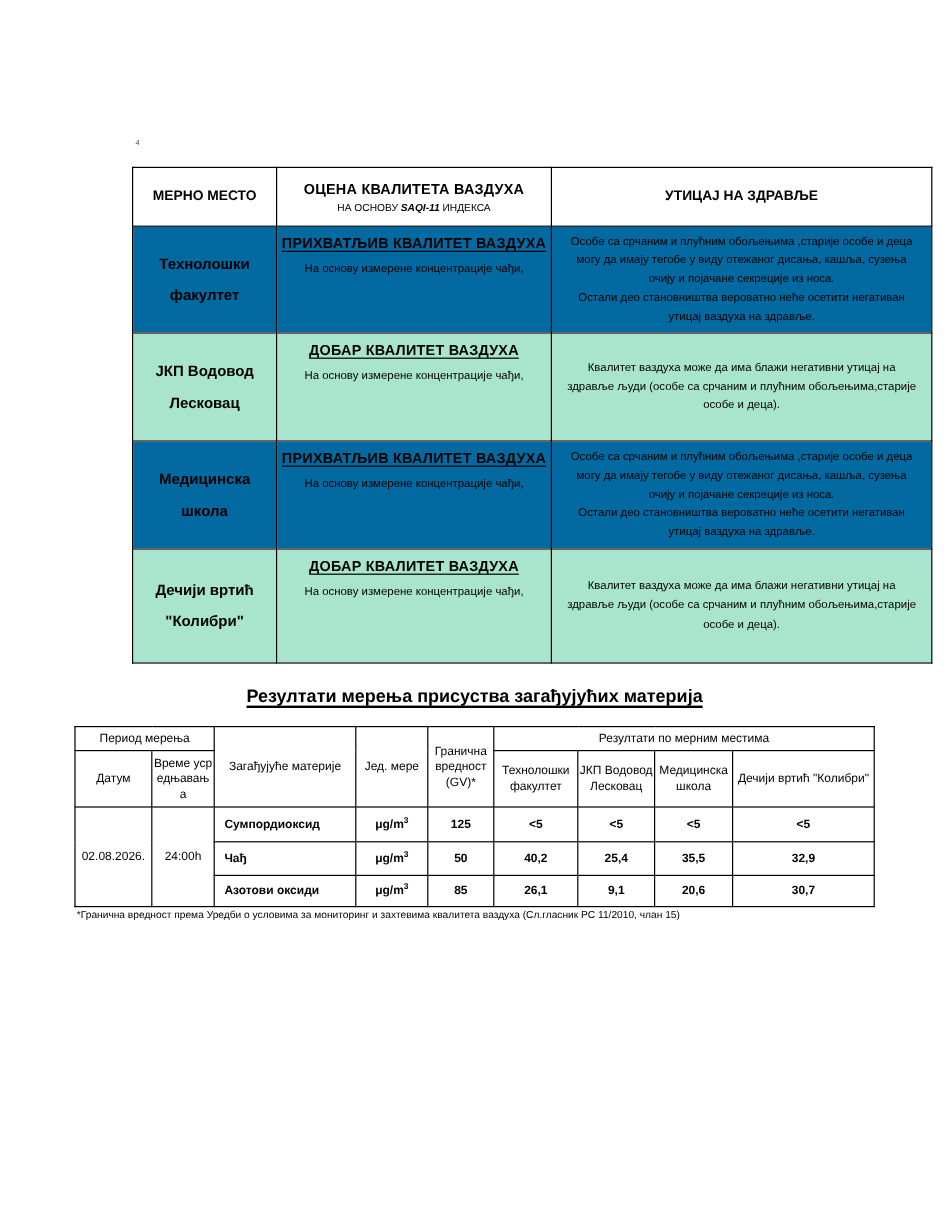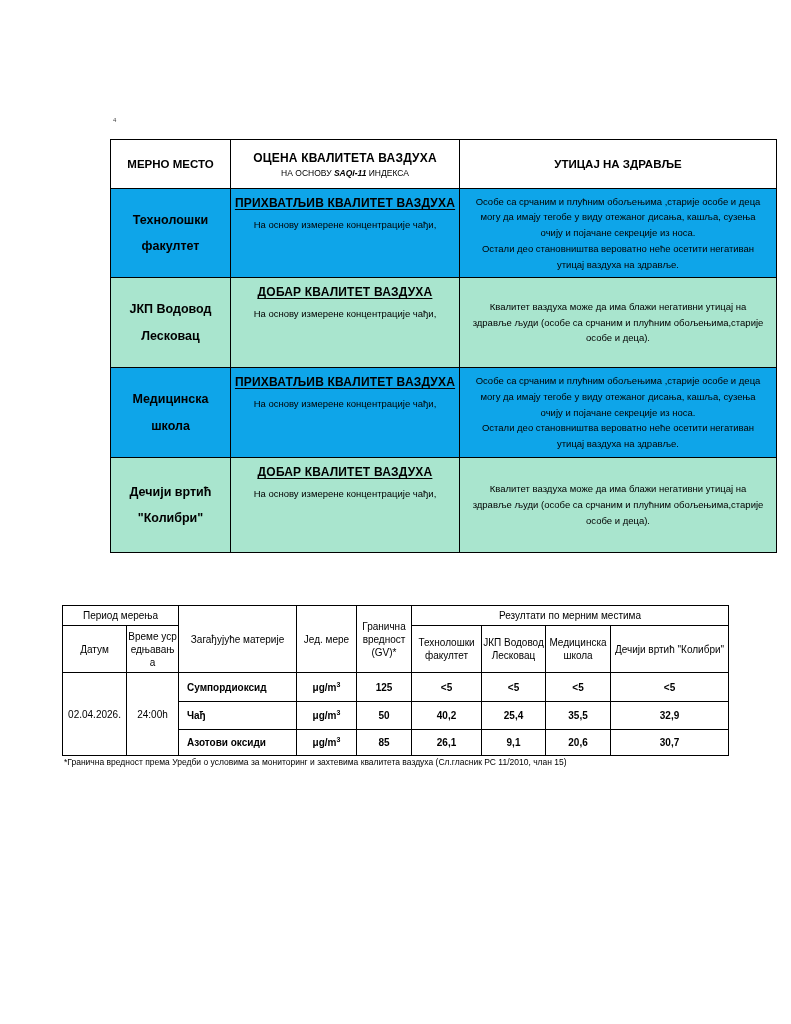--- a/index.html
+++ b/index.html
@@ -51,21 +51,21 @@
     width: 666px;
     margin-left: 48px;
   }
   .quality-table td { vertical-align: middle; text-align: center; }
   .qt-head td { background: #ffffff; }
   .qt-head .qt-site-h { font-size: 11.5px; font-weight: bold; }
   .qt-assess-h-main { font-size: 12px; font-weight: bold; letter-spacing: 0.2px; }
   .qt-assess-h-sub { font-size: 8.5px; margin-top: 3px; }
   .qt-assess-h-sub .saqi { font-weight: bold; font-style: italic; }
   .qt-health-h { font-size: 11.5px; font-weight: bold; }
-  .row-acceptable td { background: #0ea5e9; }
+  .row-acceptable td { background: #0369a1; }
   .row-good td { background: #A9E5CE; }
   .qt-site {
     font-size: 12.5px;
     font-weight: bold;
     line-height: 2.1;
     padding: 0 6px;
   }
   .qt-assess {
     vertical-align: top !important;
     padding-top: 7px;
@@ -193,20 +193,21 @@
       <td class="qt-site">Дечији вртић "Колибри"</td>
       <td class="qt-assess">
         <div class="qt-assess-title">ДОБАР КВАЛИТЕТ ВАЗДУХА</div>
         <div class="qt-assess-basis">На основу измерене концентрације чађи,</div>
       </td>
       <td class="qt-health">Квалитет ваздуха може да има блажи негативни утицај на здравље људи (особе са срчаним и плућним обољењима,старије особе и деца).</td>
     </tr>
   </tbody>
     </table>
 
+  <div class="results-heading">Резултати мерења присуства загађујућих материја</div>
 
   <table class="results-table">
     <colgroup>
       <col style="width:64px">
         <col style="width:52px">
         <col style="width:118px">
       <col style="width:60px">
         <col style="width:55px">
         <col style="width:70px">
       <col style="width:64px">
@@ -224,21 +225,21 @@
     <tr style="height:47px">
       <td>Датум</td>
       <td class="rt-brk">Време усредњавања</td>
       <td class="rt-brk">Технолошки факултет</td>
       <td>ЈКП Водовод Лесковац</td>
       <td class="rt-brk">Медицинска школа</td>
       <td>Дечији вртић "Колибри"</td>
     </tr>
 
     <tr style="height:29px">
-      <td rowspan="3" class="rt-date">02.04.2026.</td>
+      <td rowspan="3" class="rt-date">02.08.2026.</td>
       <td rowspan="3" class="rt-time">24:00h</td>
       <td class="rt-pollutant">Сумпордиоксид</td>
       <td class="rt-unit"><span>μg/m</span><sup>3</sup></td>
       <td class="rt-limit">125</td>
       <td class="rt-value">&lt;5</td>
       <td class="rt-value">&lt;5</td>
       <td class="rt-value">&lt;5</td>
       <td class="rt-value">&lt;5</td>
     </tr>
     <tr style="height:28px">

